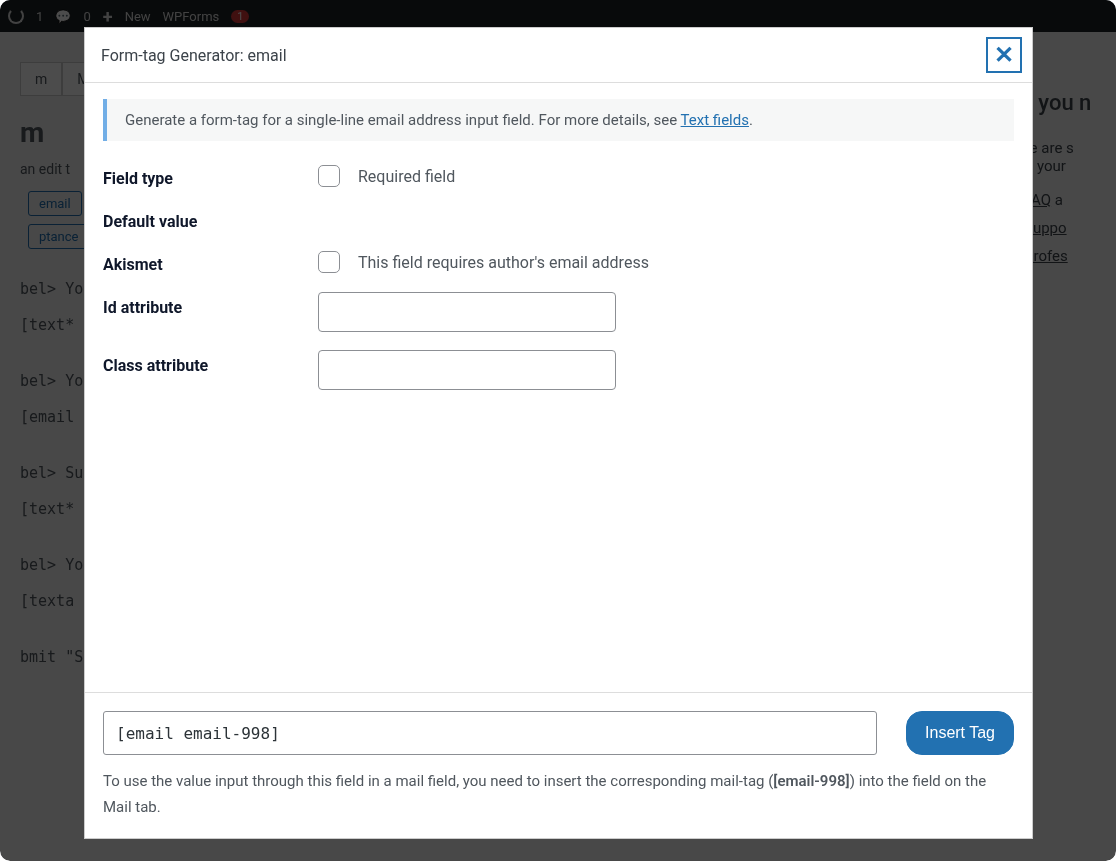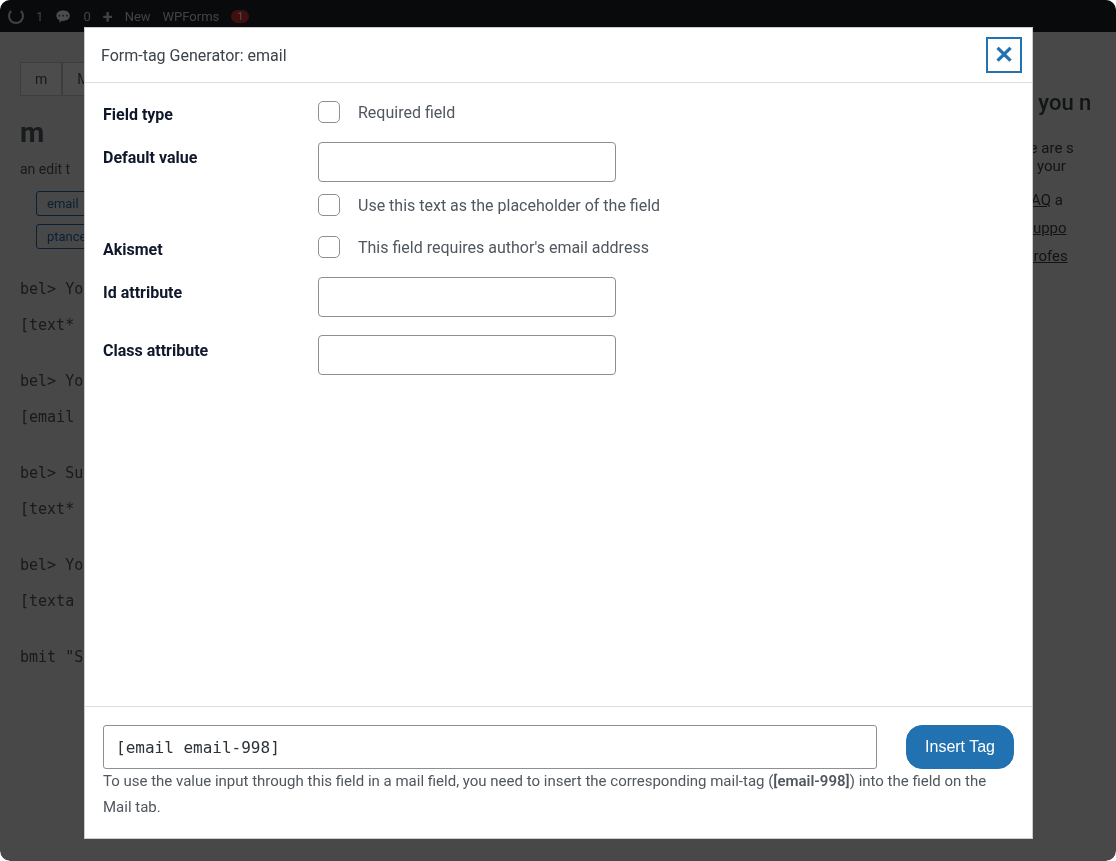--- a/index.html
+++ b/index.html
@@ -23,21 +23,21 @@
     .dim-overlay {
       position: absolute; inset: 0; background: rgba(0,0,0,0.7);
       border-radius: 10px;
     }
     .bg-content {
       position:absolute; top:32px; left:0; right:0; bottom:0; background:#f0f0f1;
       padding: 20px; font-size:14px; color:#50575e;
     }
     .bg-tabs { display:flex; gap:0; margin-top:10px; }
     .bg-tab { border:1px solid #ccc; padding:8px 14px; background:#fff; font-size:14px; }
-    .bg-btn { display:inline-block; border:1px solid #2271b1; color:#2271b1; padding:4px 10px; border-radius:3px; margin:4px 16px; font-size:13px; }
+    .bg-btn { display:inline-block; border:1px solid #2271b1; color:#2271b1; padding:4px 10px; border-radius:3px; margin:4px 8px; font-size:13px; }
     .bg-code { font-family: Consolas, monospace; font-size:15px; line-height:2.4; margin-top:18px; }
     .bg-right { position:absolute; right:0; top:58px; width:110px; font-size:15px; color:#3c434a; }
     .bg-right li { margin:10px 0; }
     .bg-right a { text-decoration:underline; color:#3c434a; }
 
     
     .modal {
       position: absolute;
       top: 27px; left: 84px; right: 83px;
       height: 812px;
@@ -75,21 +75,21 @@
     .chk {
       width: 22px; height: 22px; border: 1px solid #8c8f94;
       border-radius: 5px; background: #fff; flex-shrink:0;
     }
     .chk-label { font-size: 16px; color: #50575e; }
     .sub-checkbox { margin-top: 12px; }
 
     .modal-footer {
       border-top: 1px solid #ddd; padding: 18px;
     }
-    .tag-row { display:flex; gap:29px; }
+    .tag-row { display:flex; gap:29px; margin-bottom:14px; }
     .tag-output {
       flex:1; height:44px; border:1px solid #8c8f94; border-radius:3px;
       padding:0 12px; font-family: Consolas, monospace; font-size:16px;
       color:#2c3338;
     }
     .insert-btn {
       background:#2271b1; color:#fff; border:1px solid #2271b1;
       border-radius:16px; padding:0 18px; height:44px; font-size:16px;
       font-weight:500; cursor:pointer;
     }
@@ -150,41 +150,38 @@
 
 <div class="modal">
   <div class="modal-header">
     <div class="modal-title">Form-tag Generator: email</div>
     <div class="modal-close">
       <span>✕</span>
     </div>
   </div>
 
   <div class="modal-body">
+    <div class="notice">
+      <span>Generate a form-tag for a single-line email address input field. For more details, see </span>
+      <a href="#">Text fields</a><span>.</span>
+    </div>
 
     <div class="form-row">
       <label class="row-label">Field type</label>
       <div class="row-control">
         <div class="checkbox-line">
           <span class="chk"></span>
           <span class="chk-label">Required field</span>
         </div>
       </div>
     </div>
 
 
     <div class="form-row">
       <label class="row-label">Default value</label>
-      <div class="row-control">
-        <input class="text-input" value="" style="">
-        <div class="checkbox-line sub-checkbox">
-          <span class="chk"></span>
-          <span class="chk-label">Use this text as the placeholder of the field</span>
-        </div>
-      </div>
     </div>
 
     <div class="form-row">
       <label class="row-label">Akismet</label>
       <div class="row-control">
         <div class="checkbox-line">
           <span class="chk"></span>
           <span class="chk-label">This field requires author's email address</span>
         </div>
       </div>

